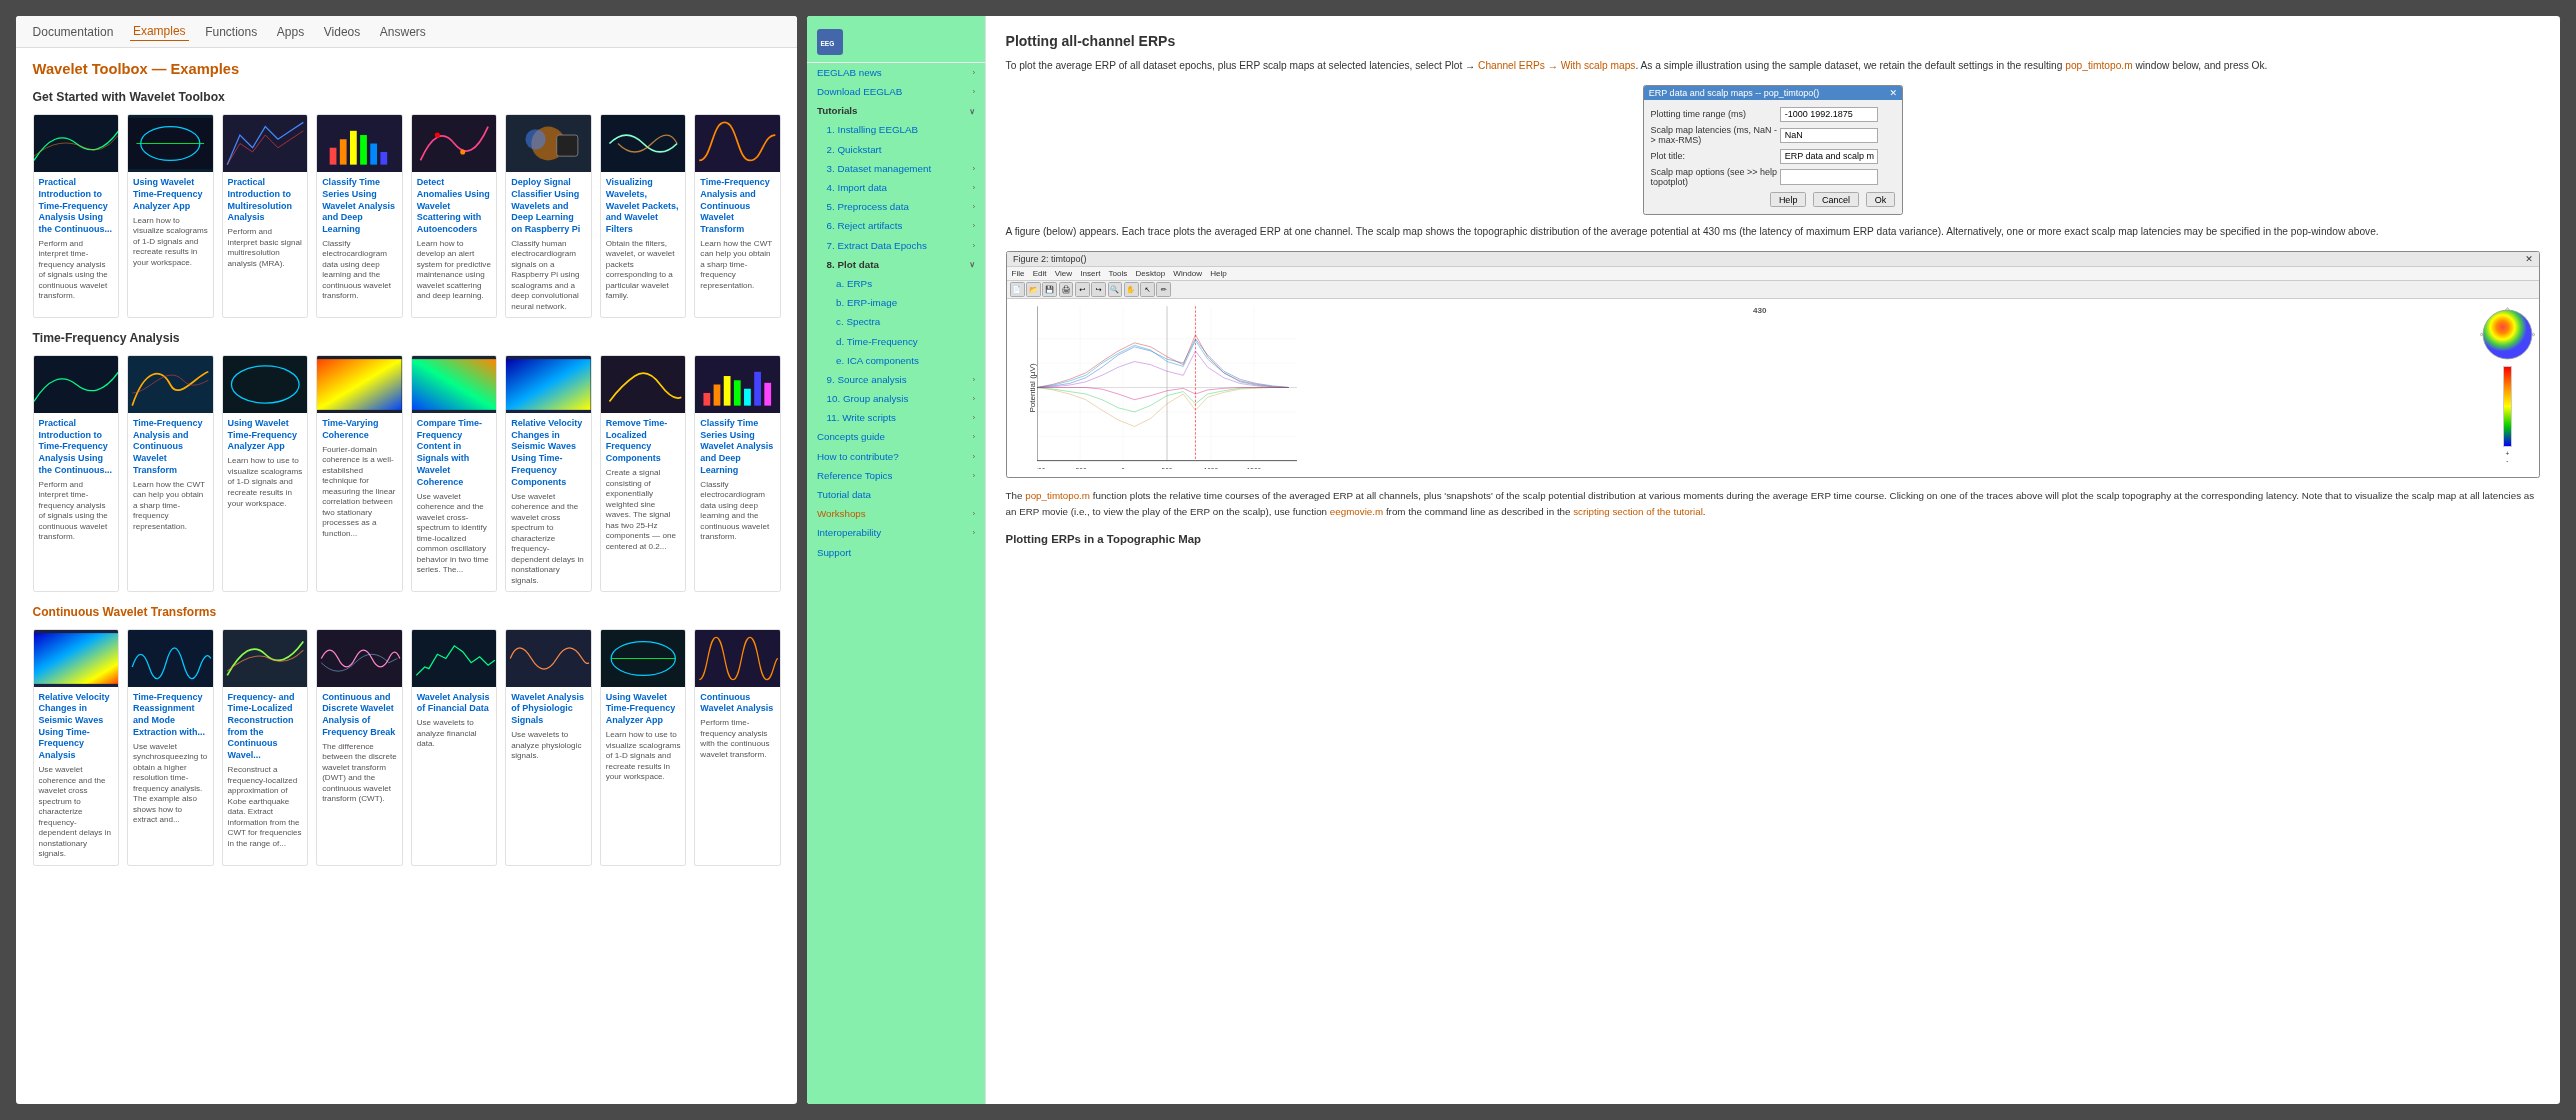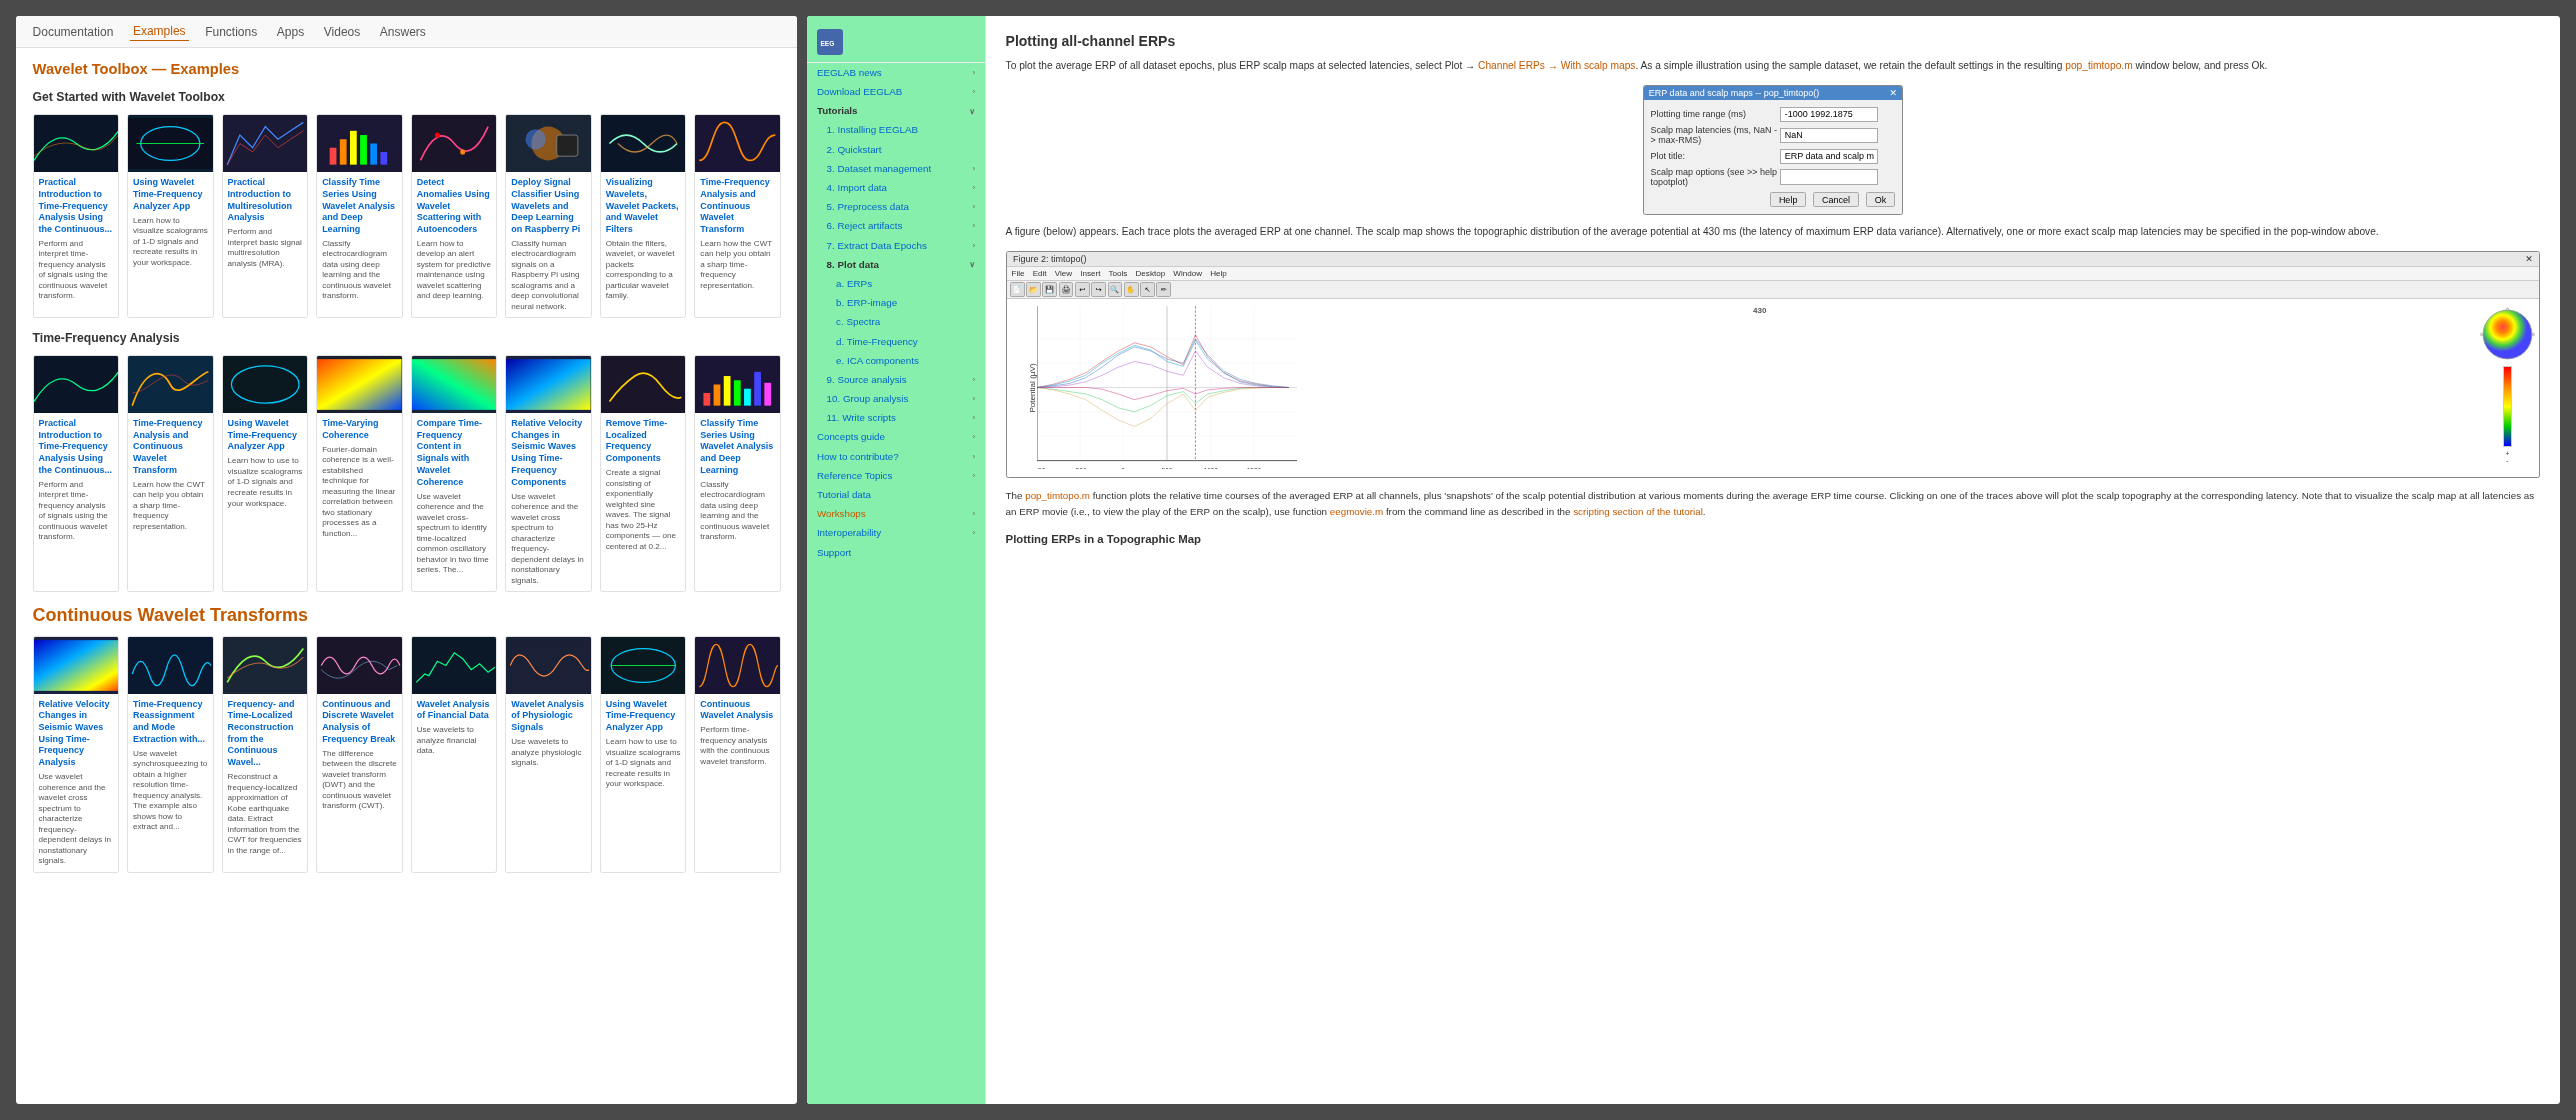--- a/index.html
+++ b/index.html
@@ -20,21 +20,21 @@
 
     .cards-grid { display: grid; grid-template-columns: repeat(8, 1fr); gap: 8px; margin-bottom: 13px; }
 
     .card { border: 0.8px solid #e0e0e0; border-radius: 2.4px; overflow: hidden; cursor: pointer; }
     .card-img { width: 100%; height: 57px; background: #1a1a2e; display: flex; align-items: center; justify-content: center; overflow: hidden; }
     .card-img svg { width: 100%; height: 100%; }
     .card-body { padding: 4.9px; }
     .card-title { font-size: 9px; font-weight: bold; color: #0066cc; line-height: 1.3; margin-bottom: 3.3px; }
     .card-desc { font-size: 8.1px; color: #555; line-height: 1.3; }
 
-    .section-orange { color: #c35a00; font-size: 18px; font-weight: bold; margin-bottom: 9.8px; margin-top: 13px; }
+    .section-orange { color: #c35a00; font-size: 12px; font-weight: bold; margin-bottom: 9.8px; margin-top: 13px; }
 
     
     .right-panel { background: #fff; border-radius: 3.3px; display: flex; flex: 1; overflow: hidden; }
 
     .sidebar { width: 179px; min-width: 179px; border-right: 0.8px solid #e0e0e0; overflow-y: auto; padding: 6.5px 0; background: #86efac; }
     .sidebar-item { padding: 4.1px 9.8px; font-size: 9.8px; color: #0066cc; cursor: pointer; display: flex; align-items: center; justify-content: space-between; }
     .sidebar-item.section-header { color: #333; font-weight: bold; }
     .sidebar-item .chevron { color: #666; font-size: 8.1px; }
     .sidebar-item.sub { padding-left: 19.5px; }
     .sidebar-item.news { color: #0066cc; }

